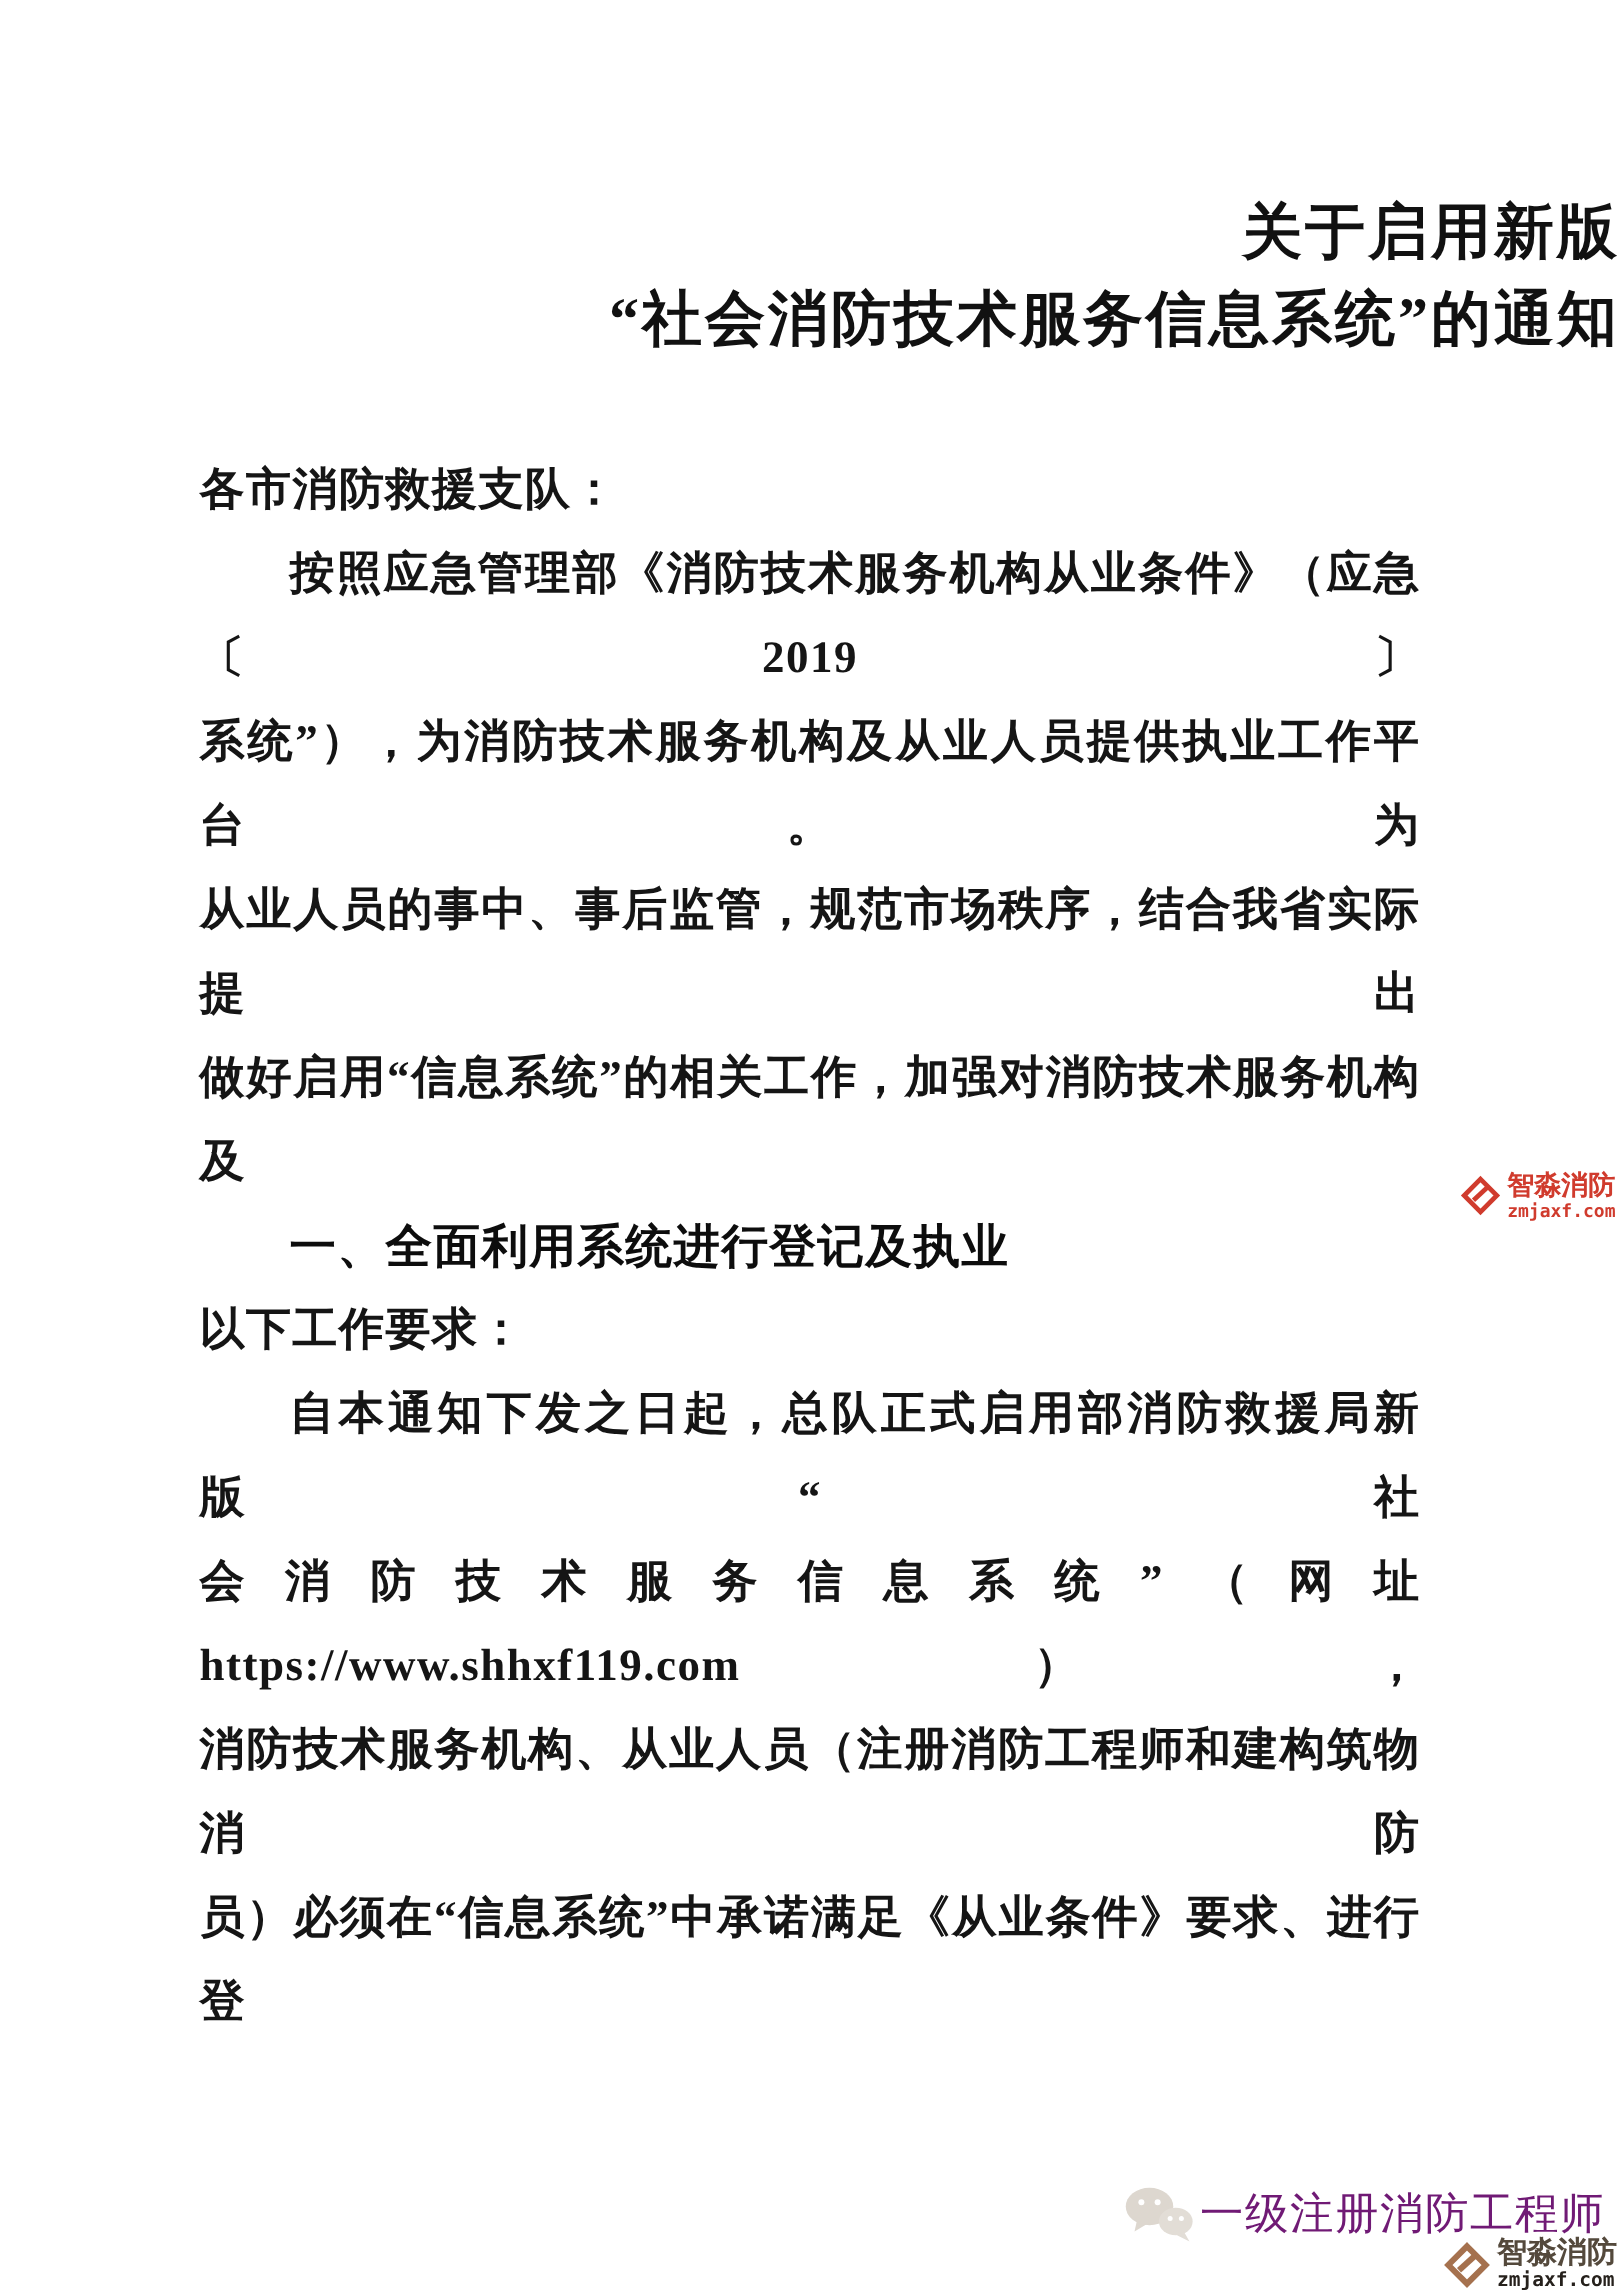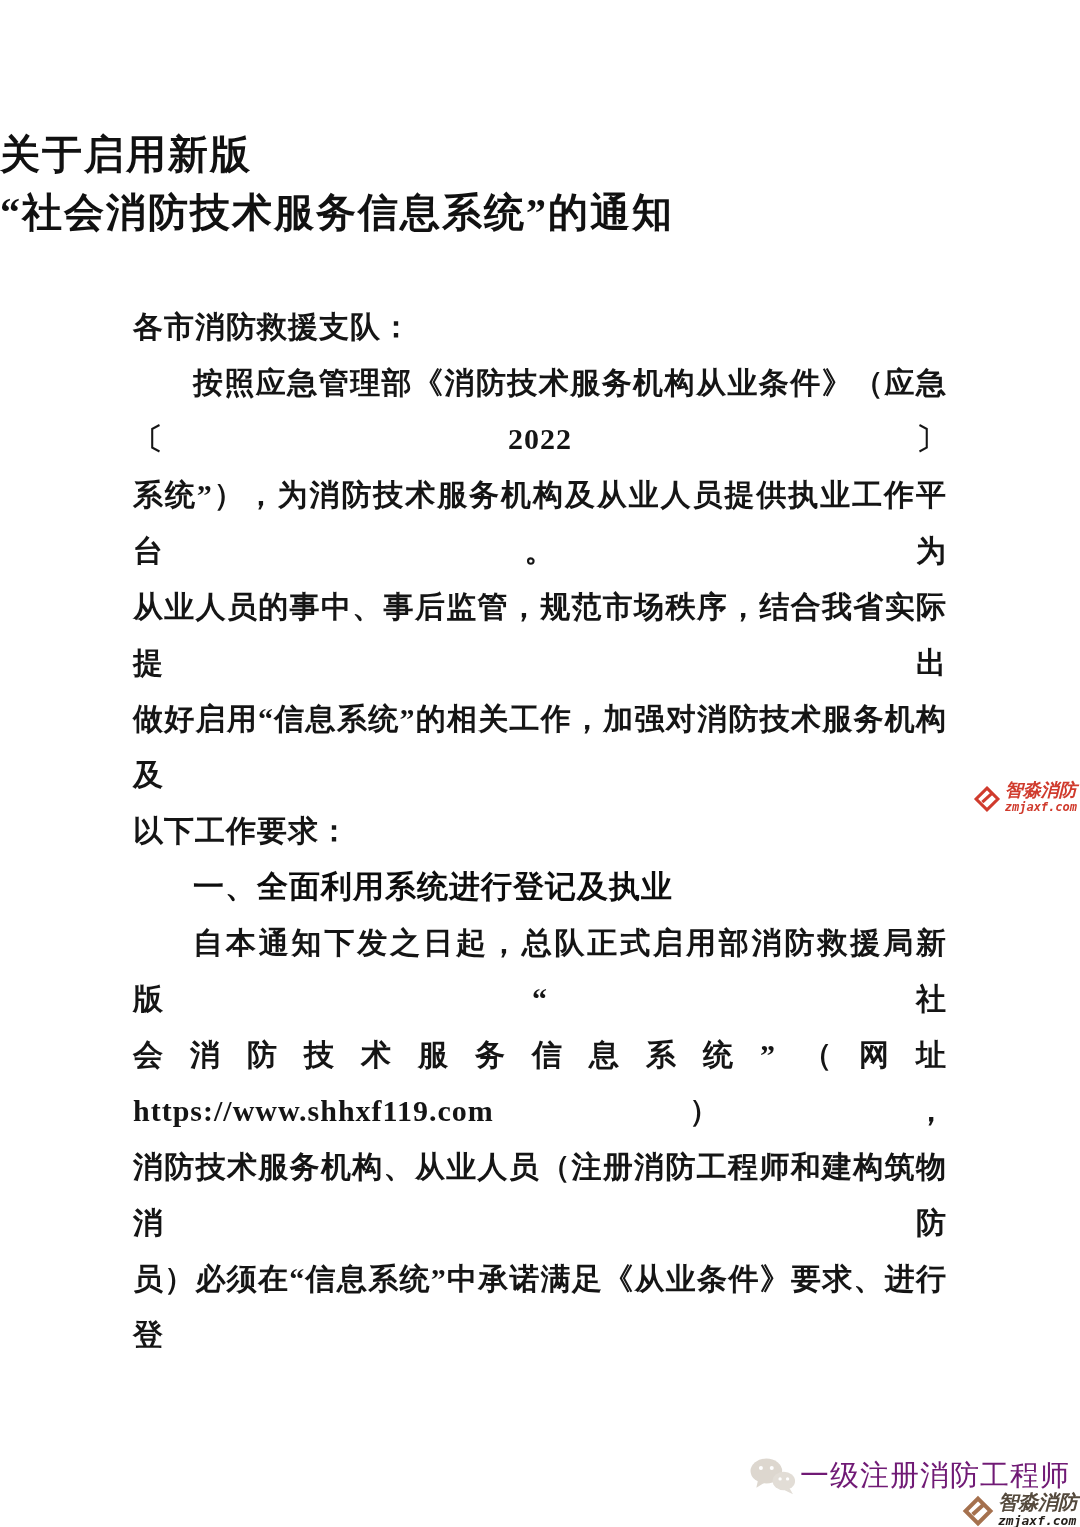--- a/index.html
+++ b/index.html
@@ -10,21 +10,21 @@
     background: #ffffff;
     overflow: hidden;
     font-family: "Liberation Serif", serif;
     color: #1a1a1a;
   }
   
   .title-block {
     position: absolute;
     top: 126px; left: 0;
     width: 1080px;
-    text-align: left;
+    text-align: right;
   }
   .title-line {
     font-size: 40px;
     font-weight: 700;
     line-height: 58px;
     letter-spacing: 2px;
     color: #111111;
   }
   
   .body-block {
@@ -55,23 +55,22 @@
     font-size: 31px;
     letter-spacing: 1px;
     text-indent: 60px;
     text-align-last: left;
     color: #0d0d0d;
   }
   
   .badge {
     position: absolute;
     display: flex;
-    align-items: flex-end;
+    align-items: center;
     gap: 4px;
-    font-style: italic;
   }
   .badge .txtcol { display: flex; flex-direction: column; line-height: 1; }
   .badge .brand {
     font-family: "Liberation Sans", sans-serif;
     font-weight: 700;
   }
   .badge .site {
     font-family: "DejaVu Sans Mono", monospace;
     font-weight: 700;
   }
@@ -105,26 +104,26 @@
 
 <div id="page">
 
   <div class="title-block">
     <div class="title-line">关于启用新版</div>
     <div class="title-line">“社会消防技术服务信息系统”的通知</div>
   </div>
 
   <div class="body-block">
     <div class="body-line short">各市消防救援支队：</div>
-    <div class="body-line indent">按照应急管理部《消防技术服务机构从业条件》（应急〔2022〕</div>
+    <div class="body-line indent">按照应急管理部《消防技术服务机构从业条件》（应急〔2019〕</div>
     <div class="body-line">系统”），为消防技术服务机构及从业人员提供执业工作平台。为</div>
     <div class="body-line">从业人员的事中、事后监管，规范市场秩序，结合我省实际提出</div>
     <div class="body-line">做好启用“信息系统”的相关工作，加强对消防技术服务机构及</div>
+    <div class="body-line short section-heading">一、全面利用系统进行登记及执业</div>
     <div class="body-line short">以下工作要求：</div>
-    <div class="body-line short section-heading">一、全面利用系统进行登记及执业</div>
     <div class="body-line indent">自本通知下发之日起，总队正式启用部消防救援局新版“社</div>
     <div class="body-line">会消防技术服务信息系统”（网址 https://www.shhxf119.com），</div>
     <div class="body-line">消防技术服务机构、从业人员（注册消防工程师和建构筑物消防</div>
     <div class="body-line">员）必须在“信息系统”中承诺满足《从业条件》要求、进行登</div>
 
   </div>
 
   <div class="badge badge-top" style="color:#d03b2d;">
     <svg class="logo" width="28" height="28" viewBox="0 0 36 36">
       <path d="M18 4 L32 18 L18 32 L4 18 Z" fill="none" stroke="#d03b2d" stroke-width="4"></path>

